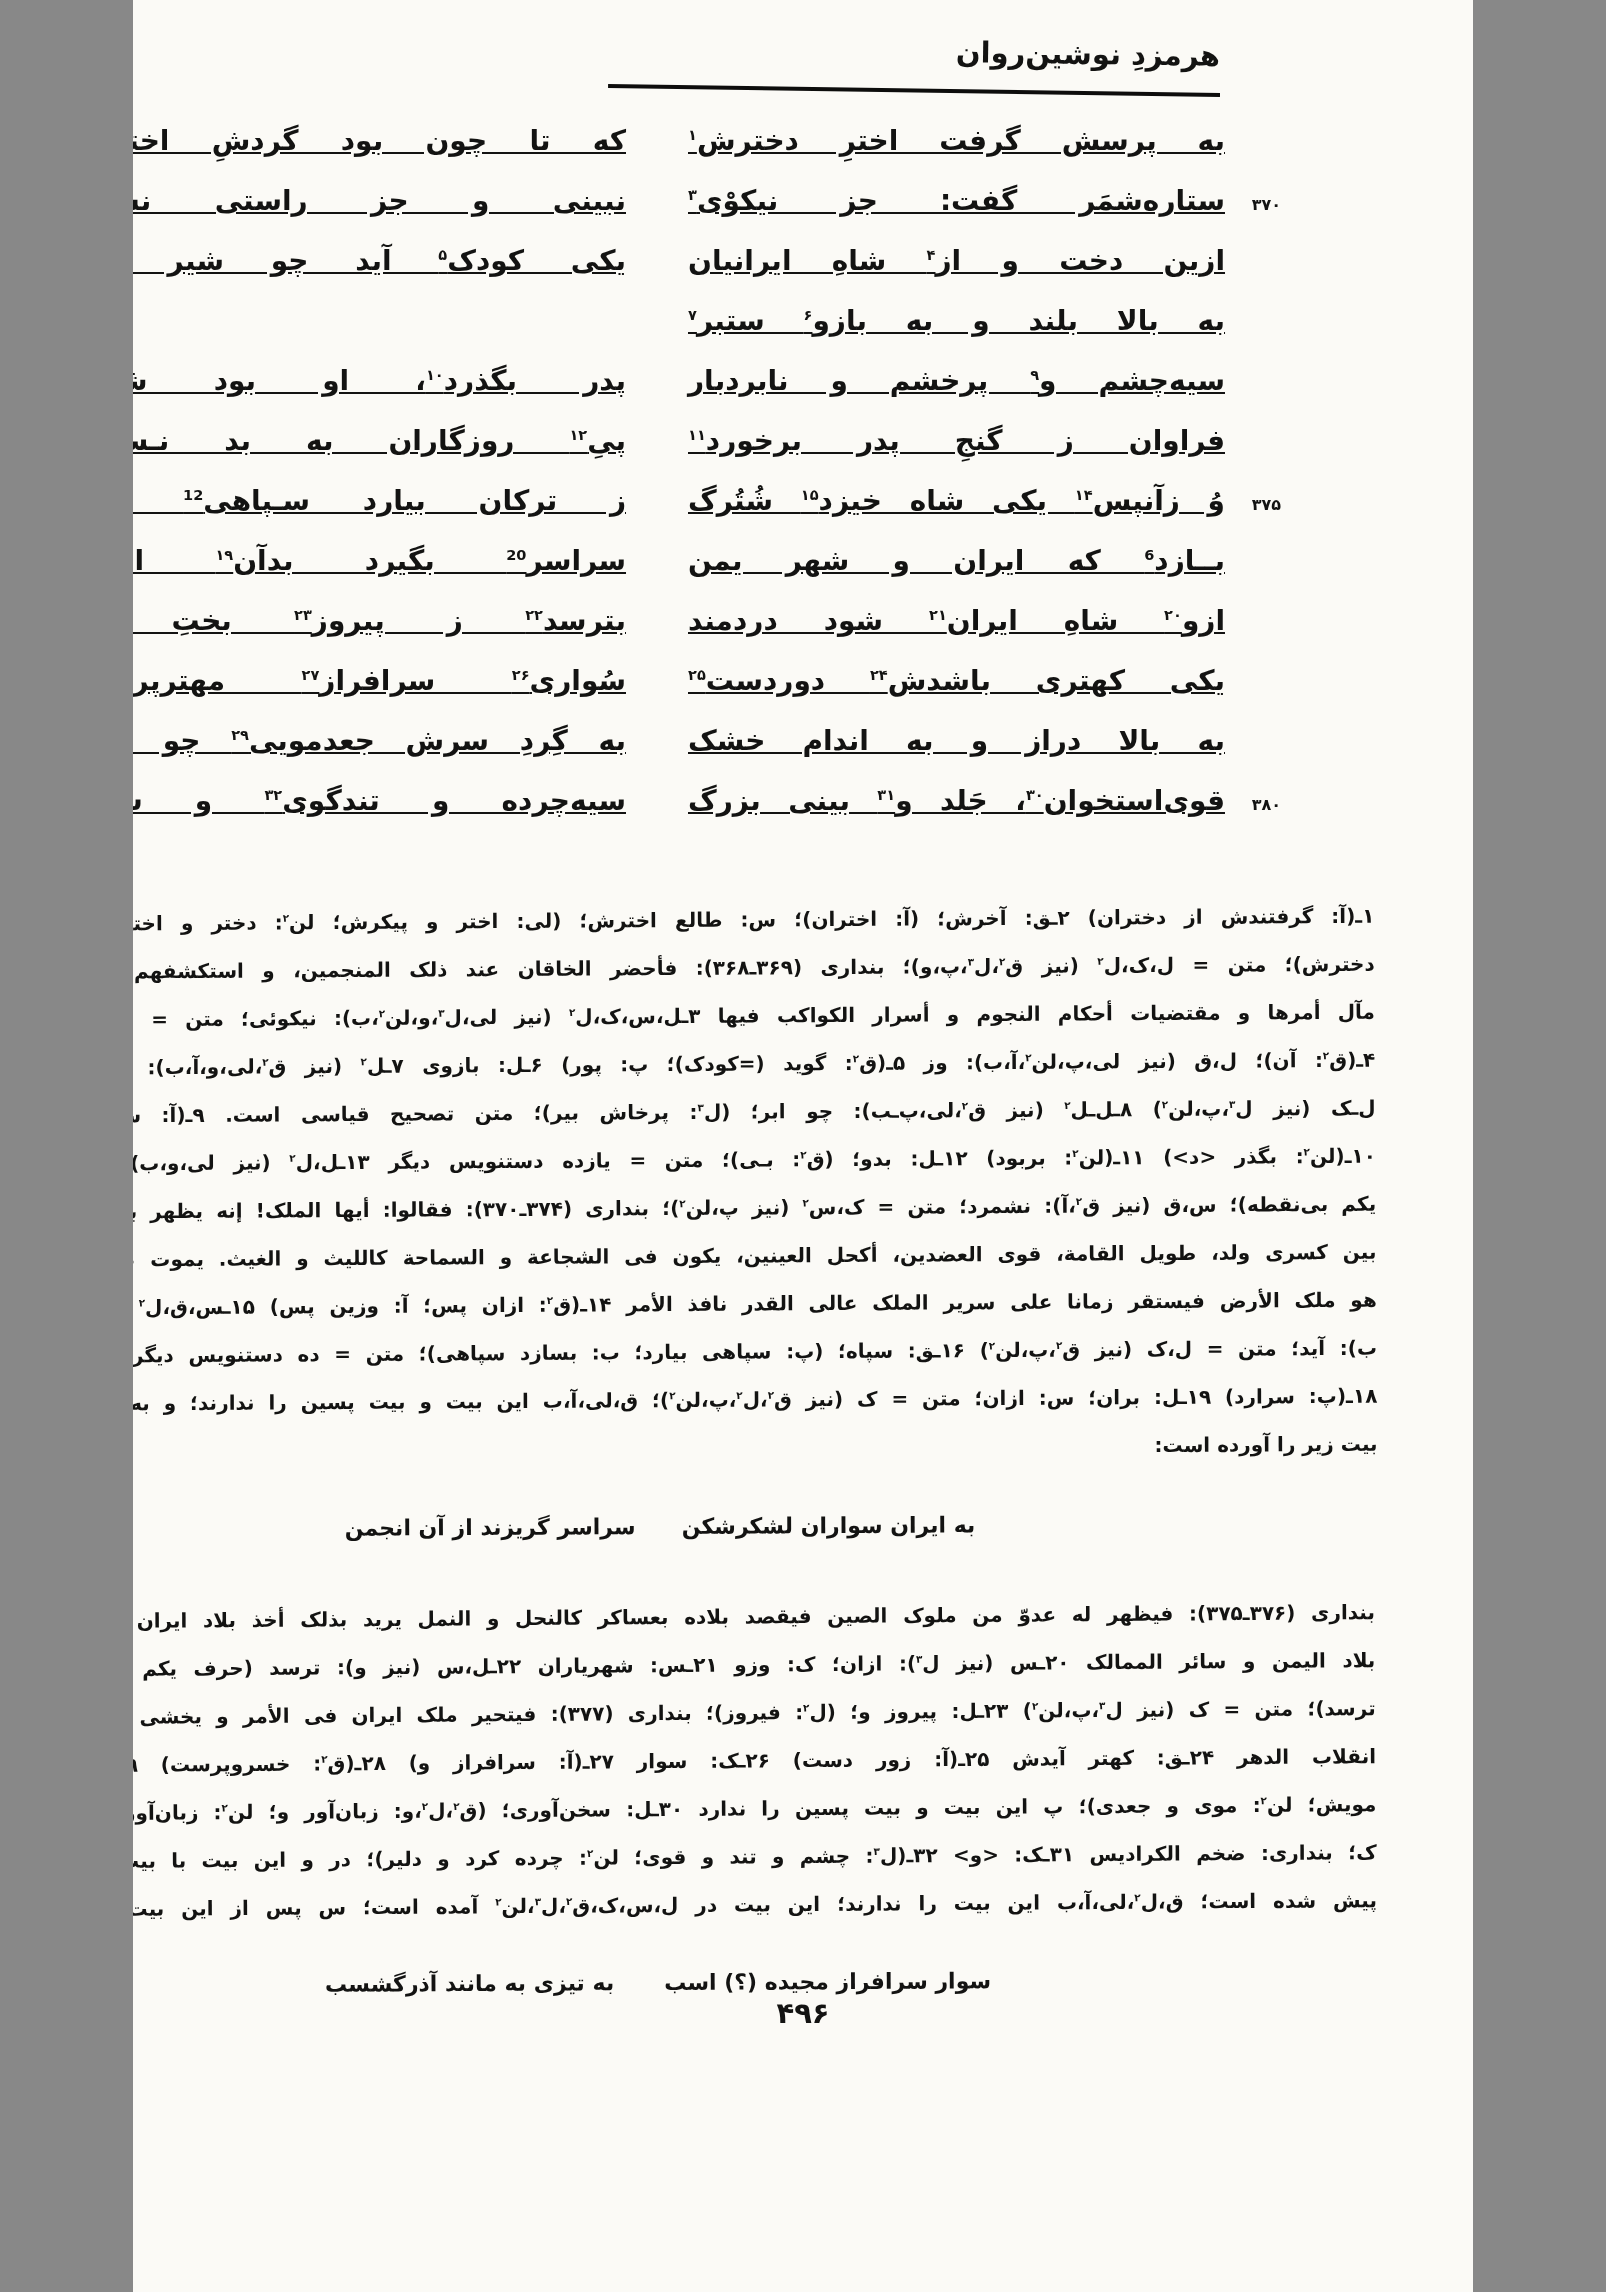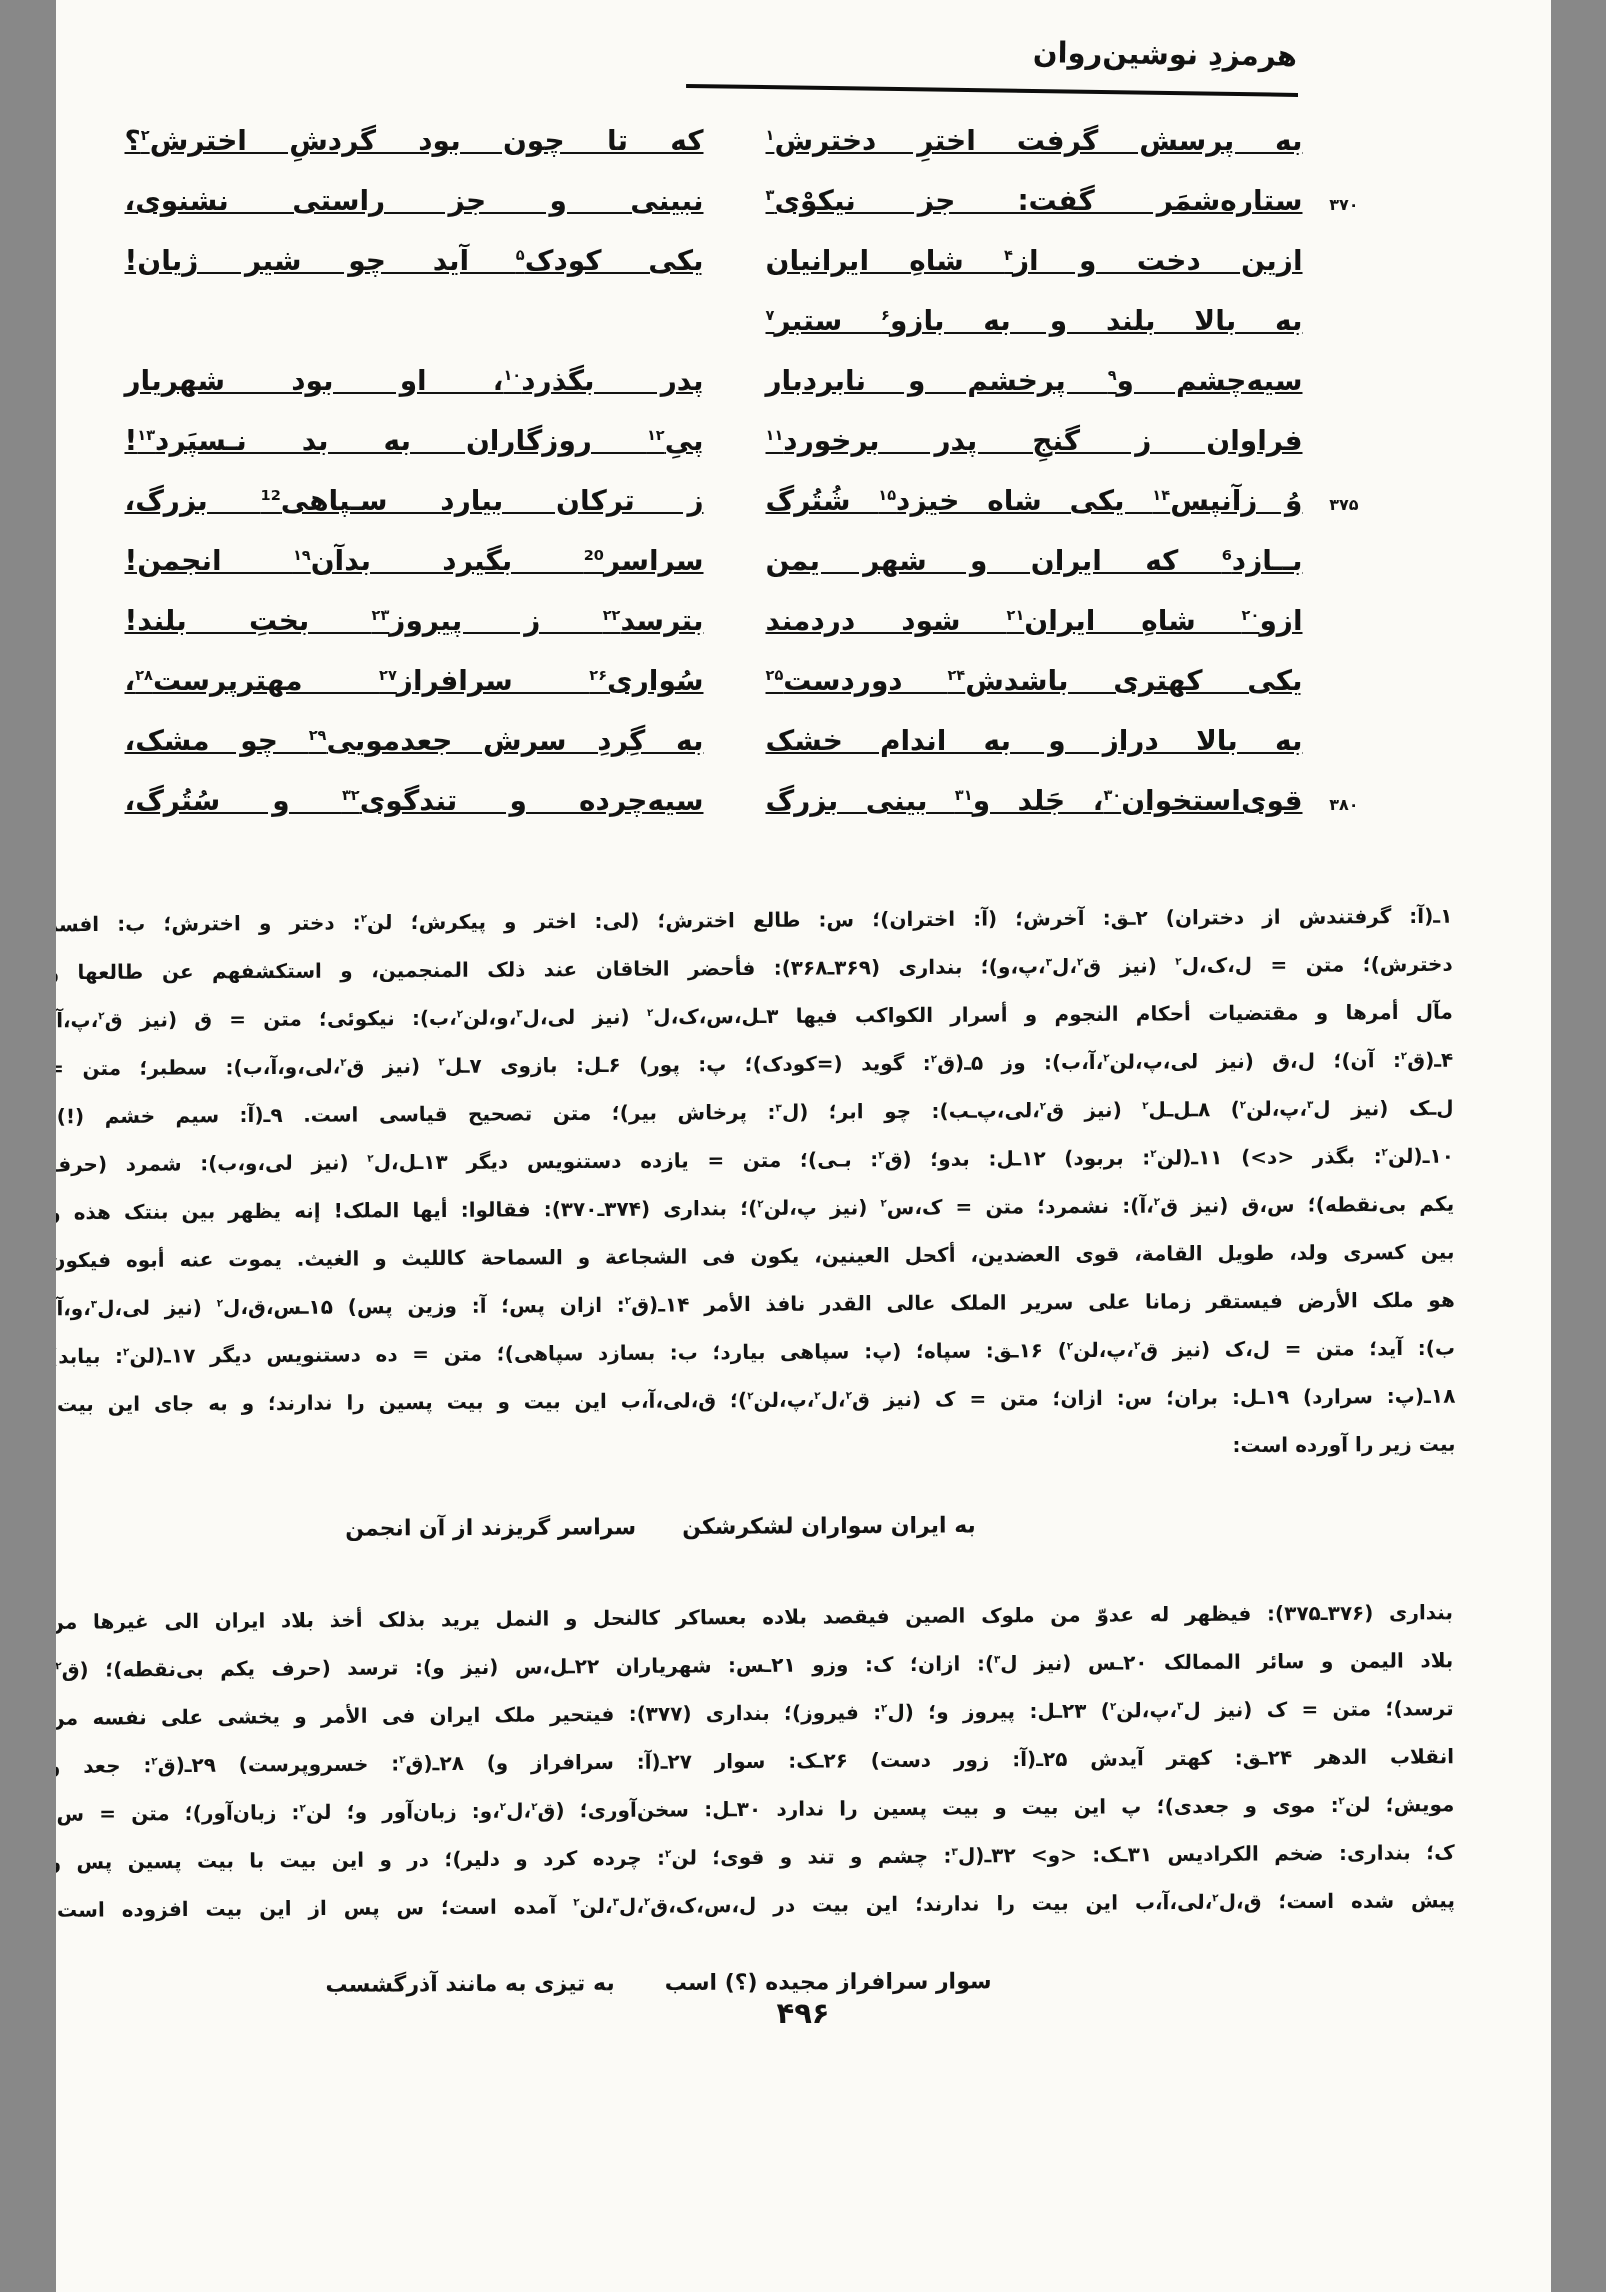--- a/index.html
+++ b/index.html
@@ -1,19 +1,19 @@
 <!DOCTYPE html>
 <html lang="fa" dir="rtl"><head>
 <meta charset="utf-8">
 <style>
   * { box-sizing: border-box; margin: 0; padding: 0; }
   html, body { background: #888; }
   .page {
     position: relative;
-    width: 1495px; height: 2292px;
+    width: 1340px; height: 2292px;
     margin: 0 auto;
     background: #fbfaf6;
     font-family: "DejaVu Sans", sans-serif;
     color: #131312;
     overflow: hidden;
     direction: rtl;
   }
   
   .header-title {
     position: absolute; top: 37px; right: 253px;

